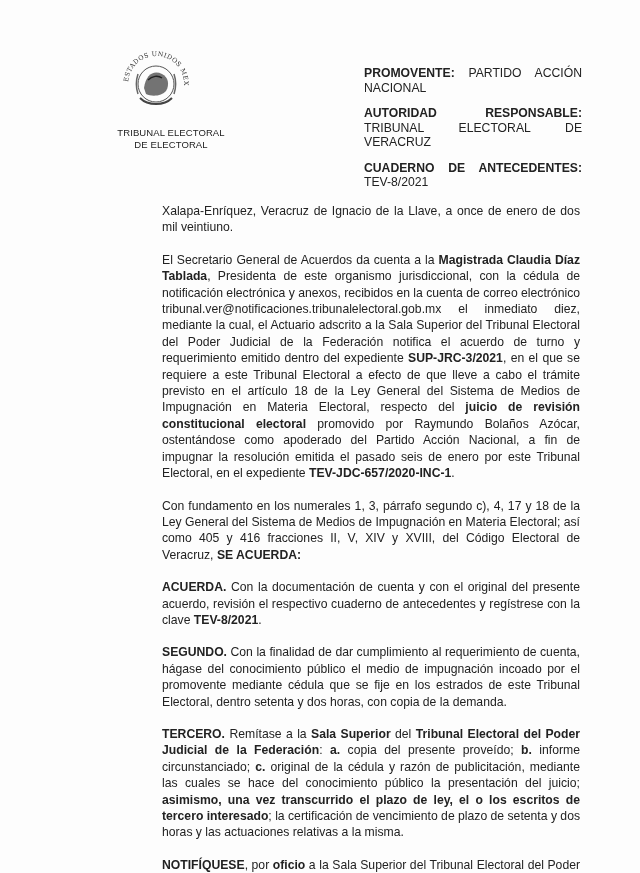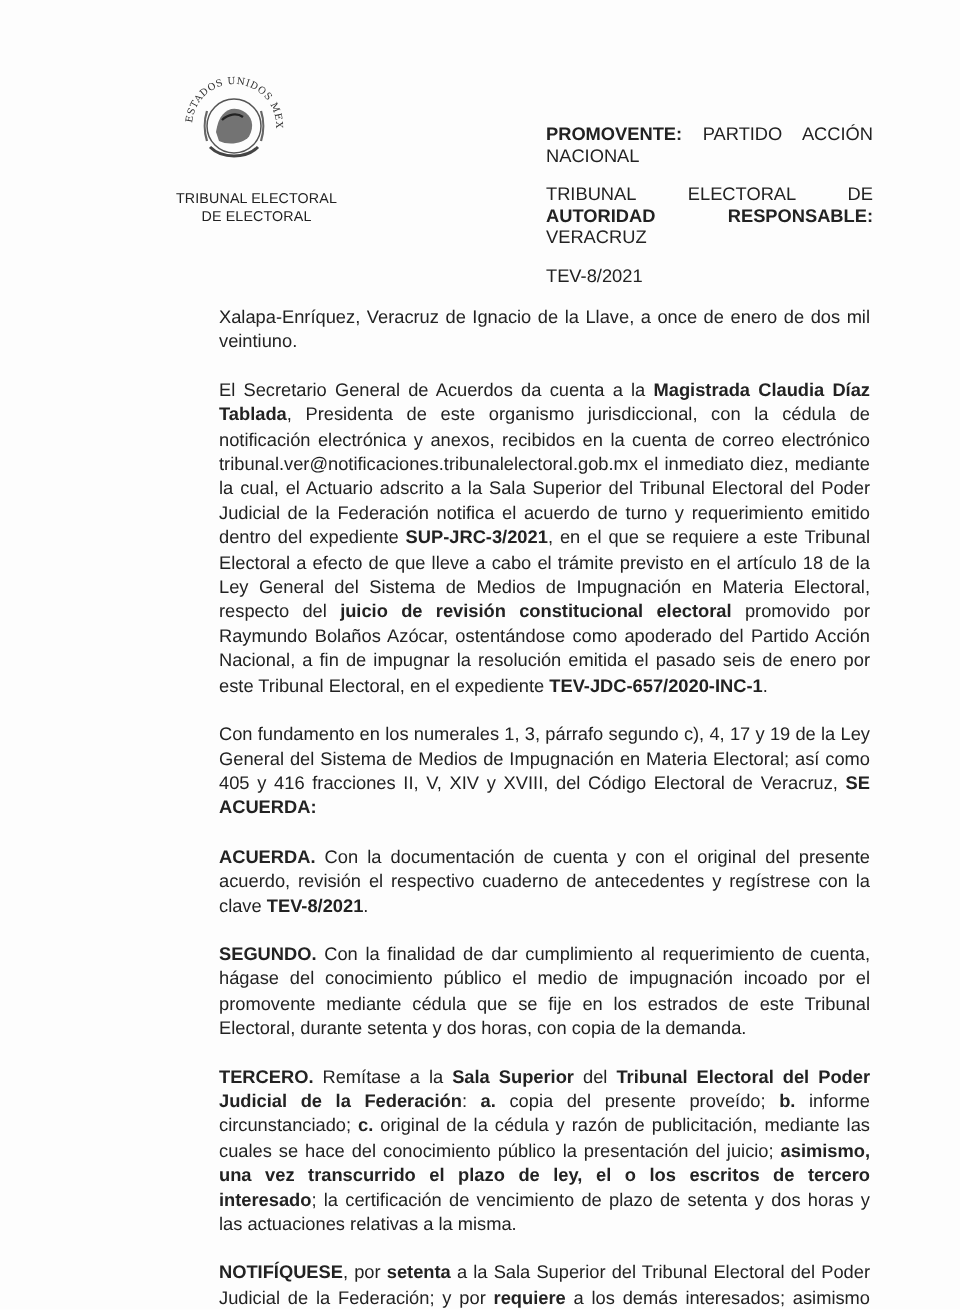--- a/index.html
+++ b/index.html
@@ -8,26 +8,26 @@
     background: #ffffff;
     font-family: "Liberation Sans", sans-serif;
     color: #222;
     position: relative;
   }
   .page { position: absolute; left: 0; top: 0; width: 640px; height: 873px; background: #fdfdfd; }
   .seal { position: absolute; left: 118px; top: 44px; width: 76px; height: 76px; }
   .seal svg { width: 76px; height: 76px; }
   .org { position: absolute; left: 96px; top: 127px; width: 150px; text-align: center;
          font-size: 9.5px; font-weight: normal; line-height: 12px; letter-spacing: 0.1px; }
-  .meta { position: absolute; left: 364px; top: 82px; width: 218px; font-size: 12.2px; line-height: 14.5px; }
+  .meta { position: absolute; left: 364px; top: 66px; width: 218px; font-size: 12.2px; line-height: 14.5px; }
   .meta .blk { margin-bottom: 11px; text-align: justify; text-align-last: left; }
   .meta b { font-weight: bold; }
   .justify-full { text-align: justify; text-align-last: justify; }
   .body { position: absolute; left: 146px; top: 203px; width: 434px; font-size: 12.2px; line-height: 16.4px; }
-  .body p { margin: 0 0 16px 0; text-align: justify; }
+  .body p { margin: 0 0 16px 16px; text-align: justify; }
   .body b { font-weight: bold; }
 </style>
 </head>
 <body>
 
 <div class="page">
 
   <div class="seal">
     <svg viewBox="0 0 76 76">
       <defs>
@@ -50,55 +50,56 @@
     <div>DE ELECTORAL</div>
   </div>
 
   <div class="meta">
     <div class="blk">
       <b>PROMOVENTE:</b>
       <span>PARTIDO ACCIÓN NACIONAL</span>
     </div>
     <div class="blk">
       <div class="justify-full">
+        <b>AUTORIDAD</b>
+        <b>RESPONSABLE:</b>
+      </div>
+      <div class="justify-full">
         <span>TRIBUNAL</span>
         <span>ELECTORAL</span>
         <span>DE</span>
       </div>
-      <div class="justify-full">
-        <b>AUTORIDAD</b>
-        <b>RESPONSABLE:</b>
-      </div>
       <div>VERACRUZ</div>
     </div>
     <div class="blk">
+      <div class="justify-full"><b>CUADERNO DE ANTECEDENTES:</b></div>
       <div>TEV-8/2021</div>
     </div>
   </div>
 
   <div class="body">
     <p>Xalapa-Enríquez, Veracruz de Ignacio de la Llave, a once de enero de dos mil veintiuno.</p>
 
     <p>
       <span>El Secretario General de Acuerdos da cuenta a la </span><b>Magistrada Claudia Díaz Tablada</b><span>, Presidenta de este organismo jurisdiccional, con la cédula de notificación electrónica y anexos, recibidos en la cuenta de correo electrónico tribunal.ver@notificaciones.tribunalelectoral.gob.mx el inmediato diez, mediante la cual, el Actuario adscrito a la Sala Superior del Tribunal Electoral del Poder Judicial de la Federación notifica el acuerdo de turno y requerimiento emitido dentro del expediente </span><b>SUP-JRC-3/2021</b><span>, en el que se requiere a este Tribunal Electoral a efecto de que lleve a cabo el trámite previsto en el artículo 18 de la Ley General del Sistema de Medios de Impugnación en Materia Electoral, respecto del </span><b>juicio de revisión constitucional electoral</b><span> promovido por Raymundo Bolaños Azócar, ostentándose como apoderado del Partido Acción Nacional, a fin de impugnar la resolución emitida el pasado seis de enero por este Tribunal Electoral, en el expediente </span><b>TEV-JDC-657/2020-INC-1</b><span>.</span>
     </p>
 
     <p>
-      <span>Con fundamento en los numerales 1, 3, párrafo segundo c), 4, 17 y 19 de la Ley General del Sistema de Medios de Impugnación en Materia Electoral; así como 405 y 416 fracciones II, V, XIV y XVIII, del Código Electoral de Veracruz, </span><b>SE ACUERDA:</b>
+      <span>Con fundamento en los numerales 1, 3, párrafo segundo c), 4, 17 y 18 de la Ley General del Sistema de Medios de Impugnación en Materia Electoral; así como 405 y 416 fracciones II, V, XIV y XVIII, del Código Electoral de Veracruz, </span><b>SE ACUERDA:</b>
     </p>
 
     <p>
       <b>ACUERDA.</b><span> Con la documentación de cuenta y con el original del presente acuerdo, revisión el respectivo cuaderno de antecedentes y regístrese con la clave </span><b>TEV-8/2021</b><span>.</span>
     </p>
 
     <p>
-      <b>SEGUNDO.</b><span> Con la finalidad de dar cumplimiento al requerimiento de cuenta, hágase del conocimiento público el medio de impugnación incoado por el promovente mediante cédula que se fije en los estrados de este Tribunal Electoral, durante setenta y dos horas, con copia de la demanda.</span>
+      <b>SEGUNDO.</b><span> Con la finalidad de dar cumplimiento al requerimiento de cuenta, hágase del conocimiento público el medio de impugnación incoado por el promovente mediante cédula que se fije en los estrados de este Tribunal Electoral, dentro setenta y dos horas, con copia de la demanda.</span>
     </p>
 
     <p>
       <b>TERCERO.</b><span> Remítase a la </span><b>Sala Superior</b><span> del </span><b>Tribunal Electoral del Poder Judicial de la Federación</b><span>: </span><b>a.</b><span> copia del presente proveído; </span><b>b.</b><span> informe circunstanciado; </span><b>c.</b><span> original de la cédula y razón de publicitación, mediante las cuales se hace del conocimiento público la presentación del juicio; </span><b>asimismo, una vez transcurrido el plazo de ley, el o los escritos de tercero interesado</b><span>; la certificación de vencimiento de plazo de setenta y dos horas y las actuaciones relativas a la misma.</span>
     </p>
 
     <p>
-      <b>NOTIFÍQUESE</b><span>, por </span><b>setenta</b><span> a la Sala Superior del Tribunal Electoral del Poder Judicial de la Federación; y por </span><b>requiere</b><span> a los demás interesados; asimismo hágase del conocimiento público en la página de internet de este organismo jurisdiccional: http://www.teever.gob.mx/.</span>
+      <b>NOTIFÍQUESE</b><span>, por </span><b>oficio</b><span> a la Sala Superior del Tribunal Electoral del Poder Judicial de la Federación; y por </span><b>requiere</b><span> a los demás interesados; asimismo hágase del conocimiento público en la página de internet de este organismo jurisdiccional: http://www.teever.gob.mx/.</span>
     </p>
   </div>
 </div>
 
 </body></html>

